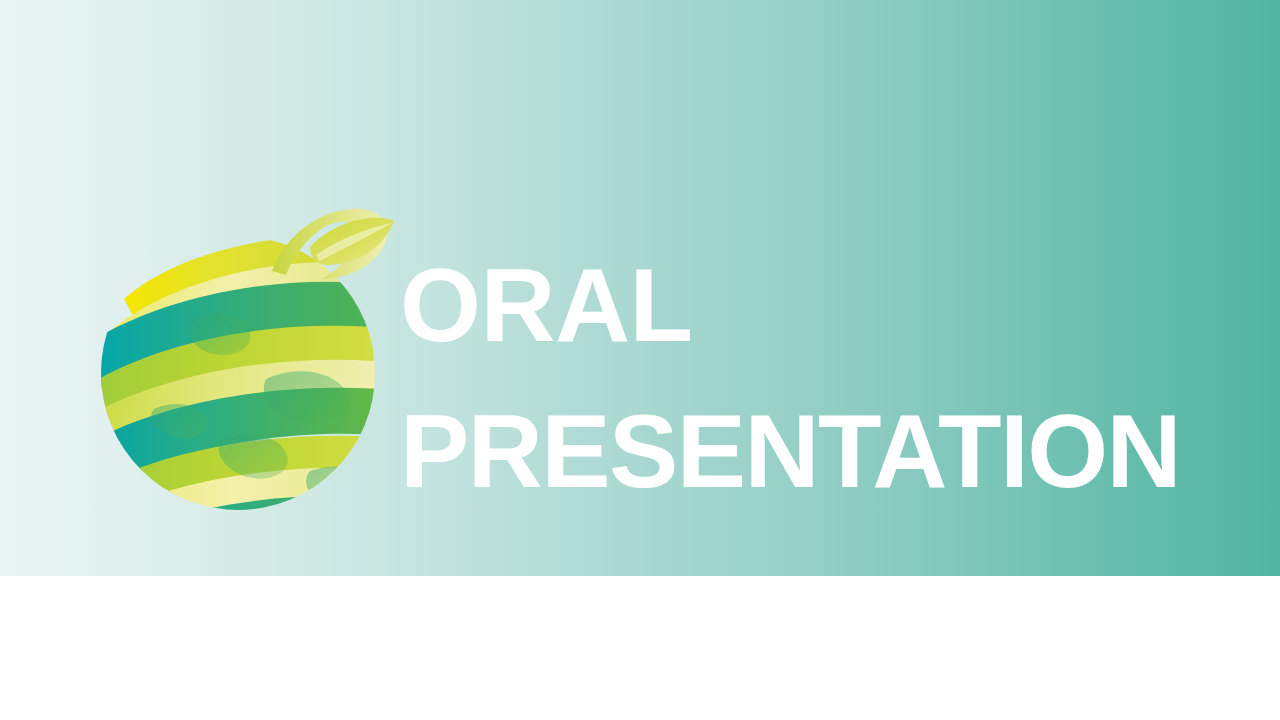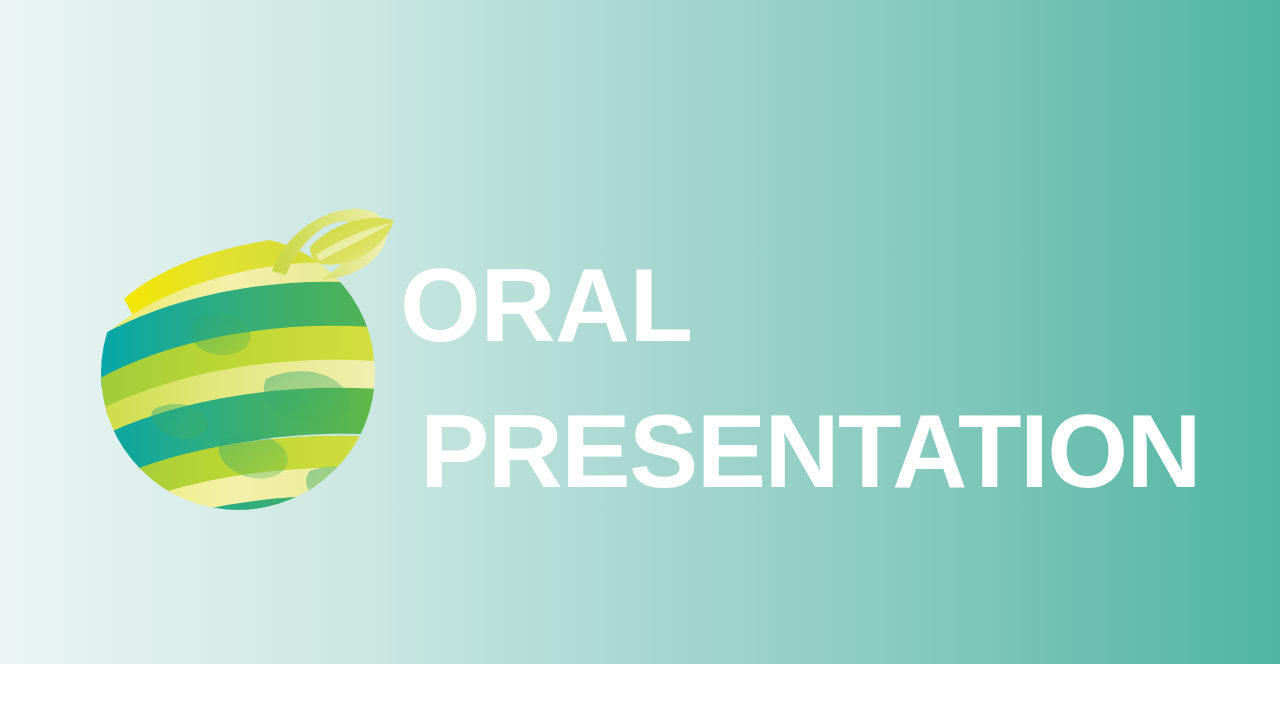--- a/index.html
+++ b/index.html
@@ -8,21 +8,21 @@
     padding: 0;
     background: #ffffff;
   }
   body {
     font-family: "Liberation Sans", sans-serif;
   }
 
   #slide {
     position: relative;
     width: 1280px;
-    height: 664px;
+    height: 576px;
     overflow: hidden;
     background: linear-gradient(
       to right,
       #eaf5f3 0%,
       #e4f2f0 6%,
       #c9e6e1 30%,
       #a8d8d0 50%,
       #86c9be 72%,
       #62bcab 90%,
       #51b5a3 100%
@@ -57,21 +57,20 @@
     color: #ffffff;
     font-family: "Liberation Sans", sans-serif;
     font-weight: bold;
     font-size: 104px;
     line-height: 146px;
     letter-spacing: -0.5px;
     white-space: nowrap;
   }
   .title-line.line-2 {
     letter-spacing: -1.6px;
-    text-align: right;
   }
 </style>
 </head>
 <body>
 
 <div id="slide">
 
   <div id="logo-mark">
     <svg viewBox="0 0 284 315" xmlns="http://www.w3.org/2000/svg" role="img" aria-label="Globe logo">
       <defs>

